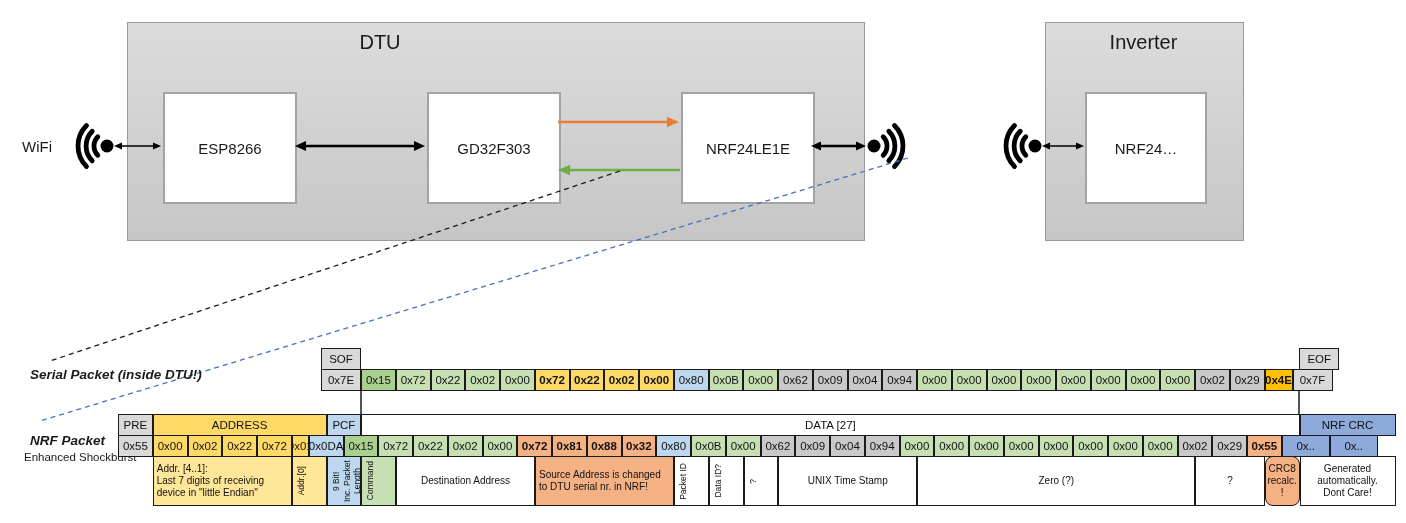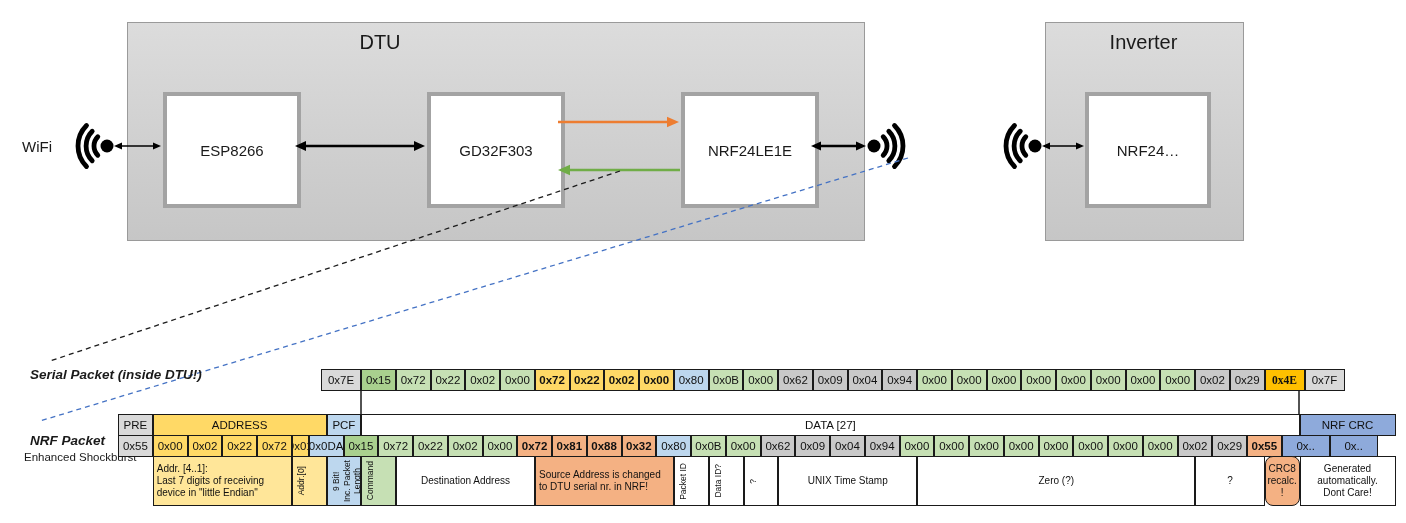--- a/index.html
+++ b/index.html
@@ -5,21 +5,21 @@
   html,body{margin:0;padding:0;background:#fff;}
   #stage{position:relative;width:1406px;height:523px;background:#ffffff;overflow:hidden;
          font-family:"Liberation Sans",sans-serif;color:#1a1a1a;}
   
   .panel{position:absolute;background:linear-gradient(#dcdcdc,#c6c6c6);border:1px solid #9a9a9a;}
   #dtu-panel{left:127px;top:22px;width:736px;height:217px;}
   #inverter-panel{left:1045px;top:22px;width:197px;height:217px;}
   .panel-title{position:absolute;font-size:20px;color:#1a1a1a;}
   #dtu-title{left:345px;top:31px;width:70px;text-align:center;}
   #inverter-title{left:1045px;top:31px;width:197px;text-align:center;}
-  .chip{position:absolute;background:#fff;border:4px solid #a3a3a3;display:flex;
+  .chip{position:absolute;background:#fff;border:2px solid #a3a3a3;display:flex;
         align-items:center;justify-content:center;font-size:15px;}
   #esp-chip{left:163px;top:92px;width:130px;height:108px;}
   #gd-chip{left:427px;top:92px;width:130px;height:108px;}
   #nrf-chip{left:681px;top:92px;width:130px;height:108px;}
   #nrfinv-chip{left:1085px;top:92px;width:118px;height:108px;}
   #wifi-label{position:absolute;left:22px;top:138px;font-size:15px;}
   #overlay{position:absolute;left:0;top:0;pointer-events:none;}
   
   .row{position:absolute;display:flex;height:22px;}
   .row.notes{height:50px;}
@@ -133,20 +133,25 @@
     <line x1="908" y1="158" x2="40" y2="421" stroke-width="1.3" stroke-dasharray="5 4" stroke="#4472C4"></line>
 
     <line x1="361" y1="391" x2="361" y2="415" stroke="#1a1a1a" stroke-width="1.5"></line>
     <line x1="1299" y1="391" x2="1299" y2="415" stroke="#1a1a1a" stroke-width="1.5"></line>
   </svg>
 
   <div class="pkt-label" id="serial-label">Serial Packet (inside DTU!)</div>
   <div class="pkt-label" id="nrf-label">NRF Packet</div>
   <div id="shockburst-label">Enhanced Shockburst</div>
 
+  <div class="row" id="serial-header-row">
+      <div class="cell hdr gray" style="width: 40px;">SOF</div>
+      <div class="cell hdr spacer" style="width: 938.25px;"></div>
+      <div class="cell hdr gray" style="width: 40px;">EOF</div>
+    </div>
   <div class="row" id="serial-value-row">
       <div class="cell val gray" style="width: 40px;">0x7E</div>
       <div class="cell val gdk" style="width: 34.75px;">0x15</div>
       <div class="cell val grn" style="width: 34.75px;">0x72</div>
       <div class="cell val grn" style="width: 34.75px;">0x22</div>
       <div class="cell val grn" style="width: 34.75px;">0x02</div>
       <div class="cell val grn" style="width: 34.75px;">0x00</div>
       <div class="cell val gold bold" style="width: 34.75px;">0x72</div>
       <div class="cell val gold bold" style="width: 34.75px;">0x22</div>
       <div class="cell val gold bold" style="width: 34.75px;">0x02</div>
@@ -161,21 +166,21 @@
       <div class="cell val grn" style="width: 34.75px;">0x00</div>
       <div class="cell val grn" style="width: 34.75px;">0x00</div>
       <div class="cell val grn" style="width: 34.75px;">0x00</div>
       <div class="cell val grn" style="width: 34.75px;">0x00</div>
       <div class="cell val grn" style="width: 34.75px;">0x00</div>
       <div class="cell val grn" style="width: 34.75px;">0x00</div>
       <div class="cell val grn" style="width: 34.75px;">0x00</div>
       <div class="cell val grn" style="width: 34.75px;">0x00</div>
       <div class="cell val gry" style="width: 34.75px;">0x02</div>
       <div class="cell val gry" style="width: 34.75px;">0x29</div>
-      <div class="cell val org bold" style="width: 40px; font-family: Liberation Serif, serif;">0x4E</div>
+      <div class="cell val org bold" style="width: 28px;">0x4E</div>
       <div class="cell val gray" style="width: 40px;">0x7F</div>
     </div>
   <div class="row" id="nrf-header-row">
       <div class="cell hdr gray" style="width: 34.75px;">PRE</div>
       <div class="cell hdr gold" style="width: 173.75px;">ADDRESS</div>
       <div class="cell hdr blu" style="width: 34.75px;">PCF</div>
       <div class="cell hdr wht" style="width: 938.25px;">DATA [27]</div>
       <div class="cell hdr bmd" style="width: 96px;">NRF CRC</div>
     </div>
   <div class="row" id="nrf-value-row">

